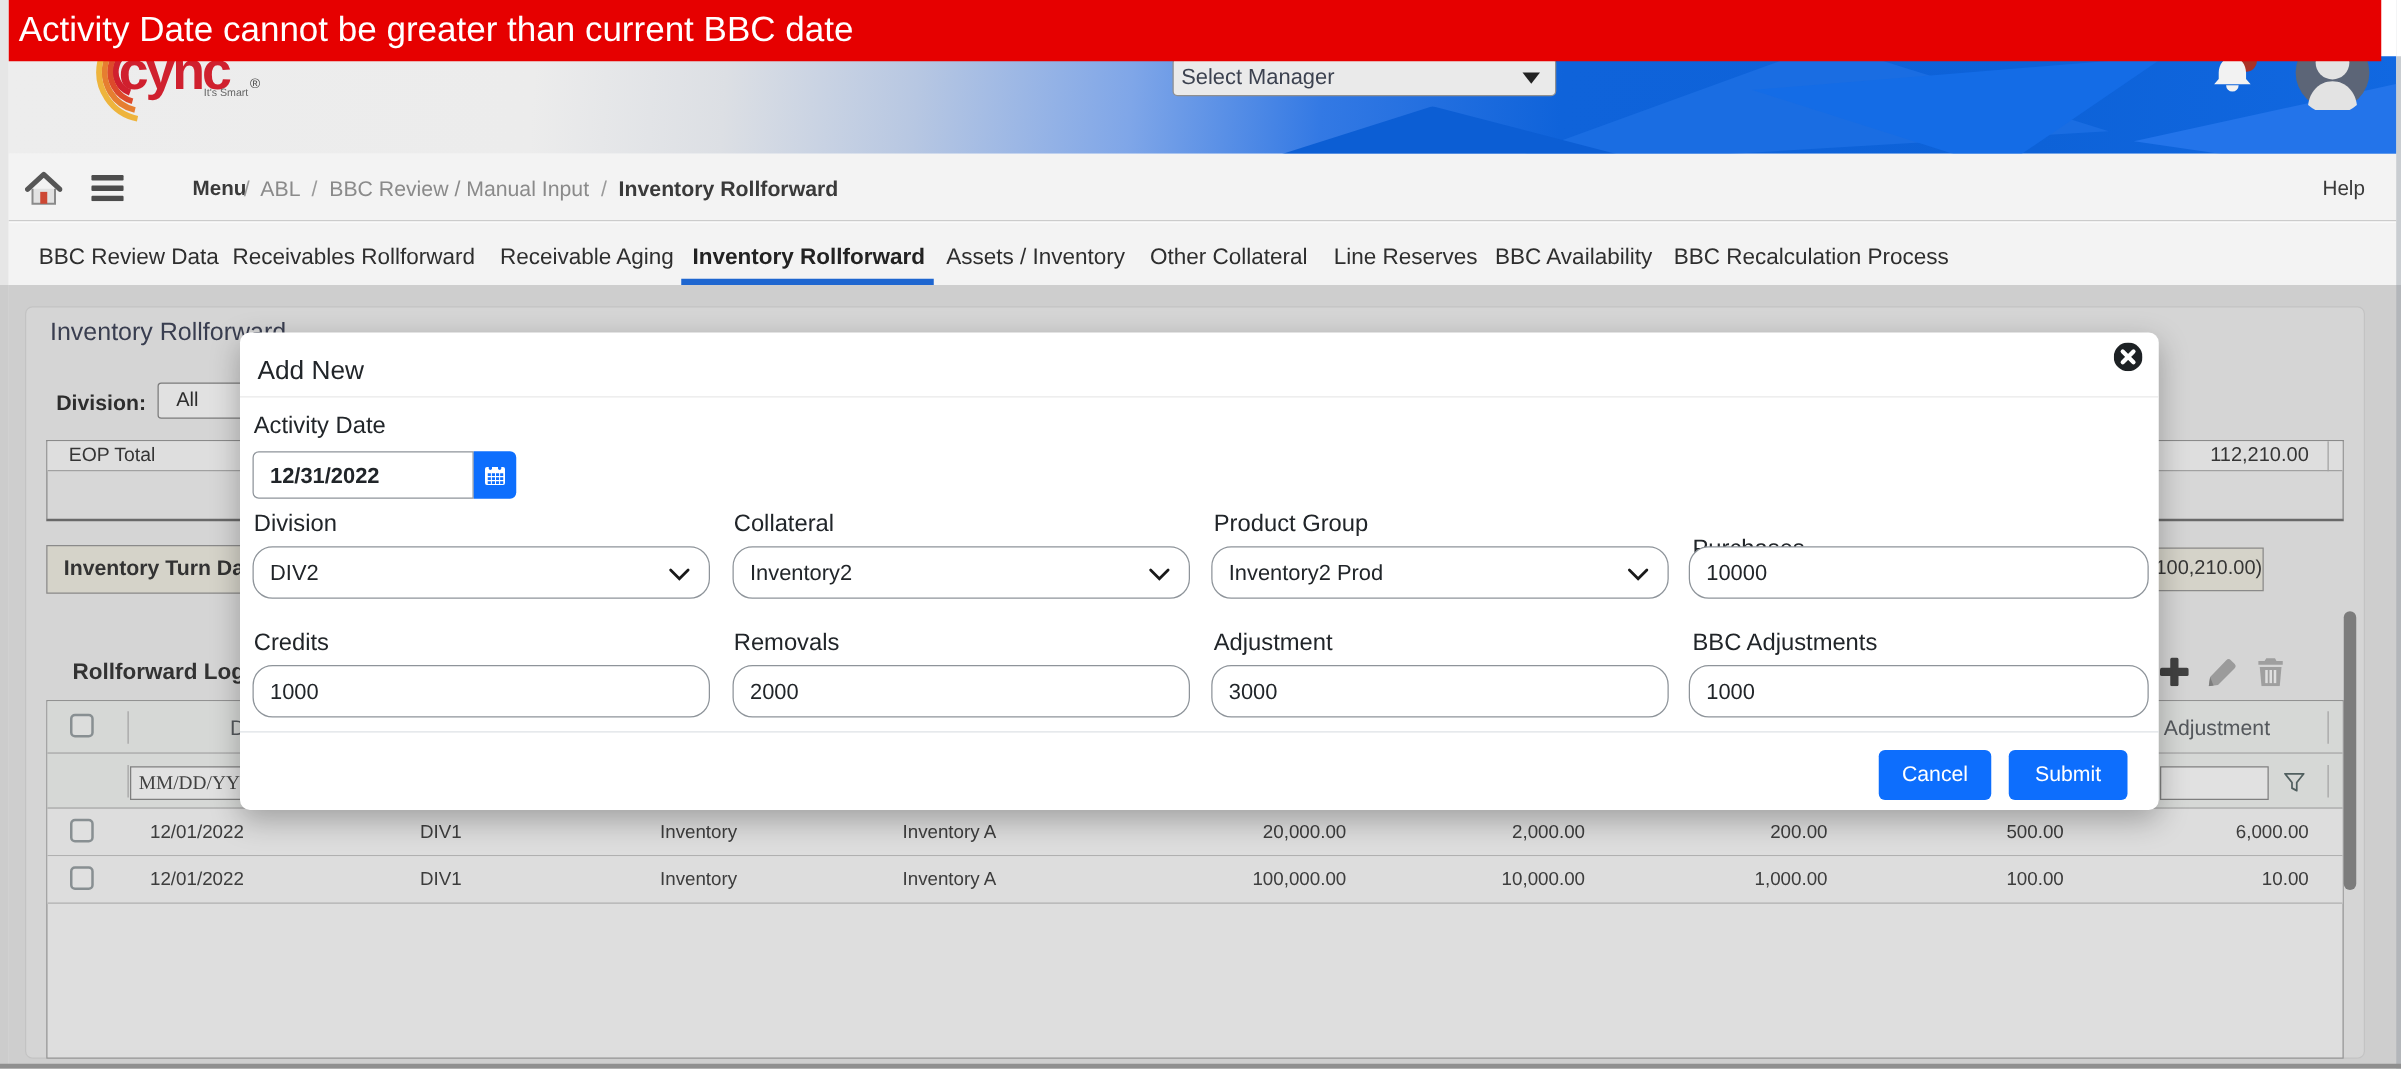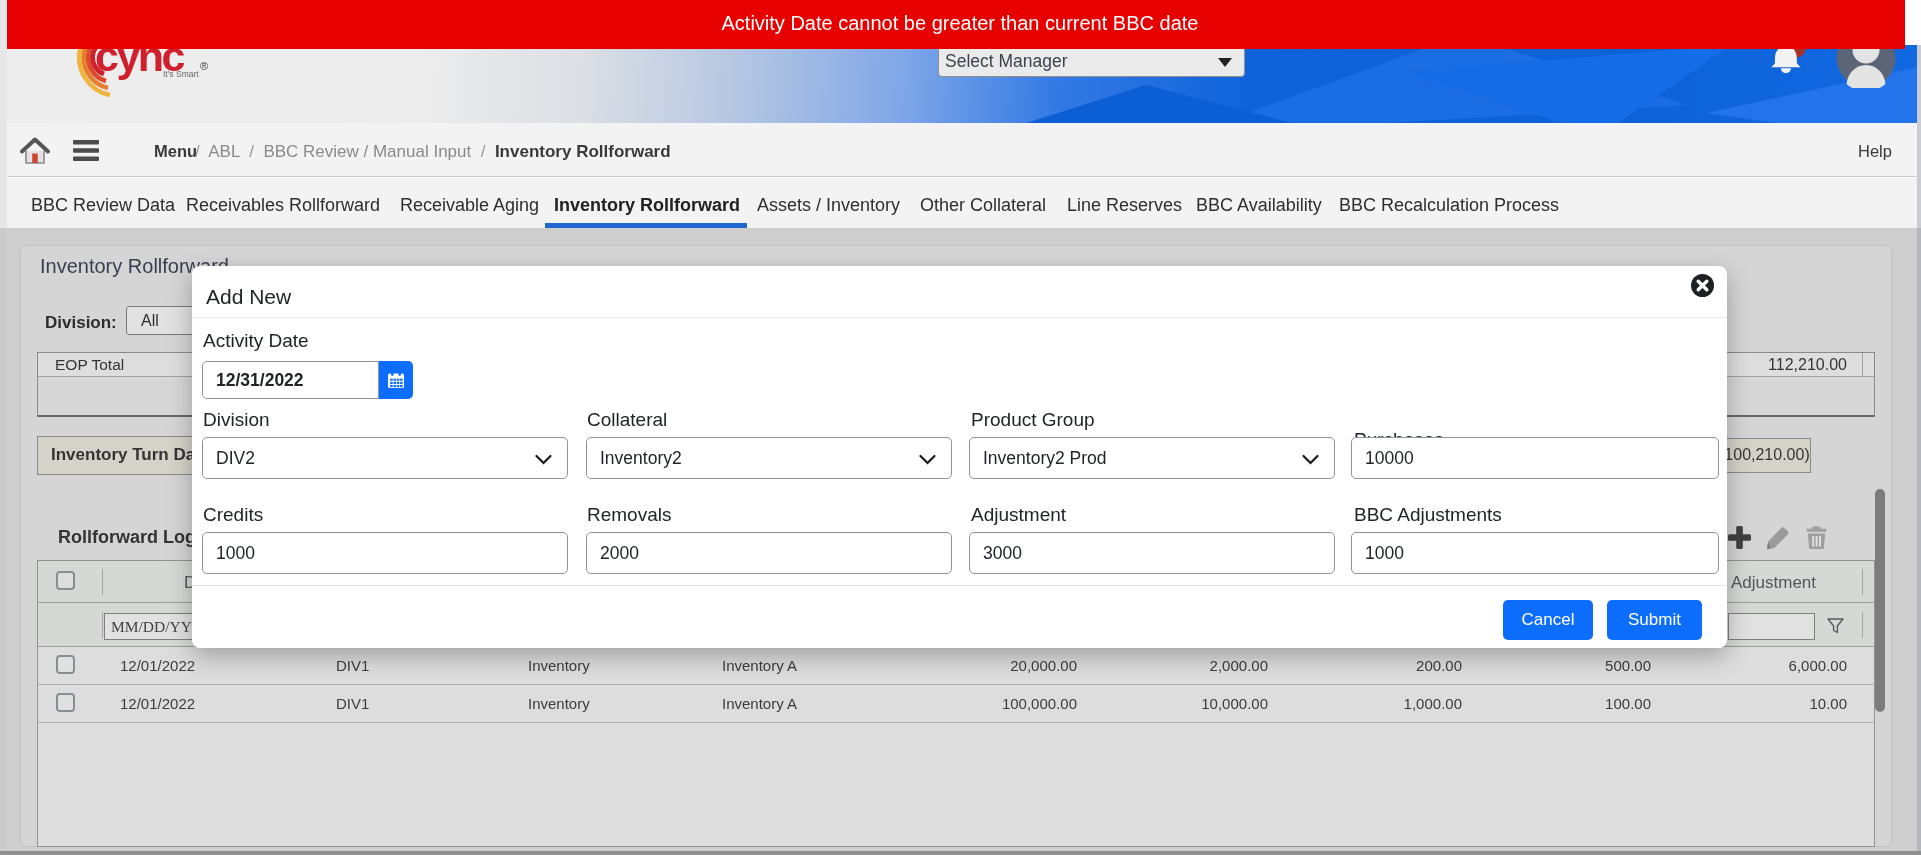--- a/index.html
+++ b/index.html
@@ -38,29 +38,29 @@
   .cbx { position:absolute; width:19px; height:19px; border:2px solid #99a1a4; border-radius:4px; background:rgba(255,255,255,.5); }
   .vline { position:absolute; width:1px; background:#b8b8b8; }
   .cell { position:absolute; font-size:15px; color:#454545; white-space:nowrap; }
   .num { text-align:right; }
 
   
   #overlay { position:absolute; left:0; top:228px; width:1921px; height:627px; background:rgba(0,0,0,0.11); }
   #modal { position:absolute; left:192px; top:266px; width:1535px; height:382px; background:#fff; border-radius:8px;
     box-shadow:0 8px 24px rgba(0,0,0,0.28); }
   .mlabel { position:absolute; font-size:19px; color:#212529; white-space:nowrap; }
-  .mfield { position:absolute; height:42px; border:1px solid #8e949a; border-radius:5px; background:#fff;
+  .mfield { position:absolute; height:42px; border:1px solid #8e949a; border-radius:16px; background:#fff;
     font-size:17.5px; color:#212529; line-height:40px; padding-left:13px; }
   .chev { position:absolute; right:14px; top:14px; width:19px; height:15px; }
   .btn { position:absolute; height:40px; background:#0d6efd; border-radius:5px; color:#fff; font-size:17px;
     text-align:center; line-height:40px; }
 
   
   #banner { position:absolute; left:7px; top:0; width:1898px; height:49px; background:#e60000; color:#fff;
-    font-size:20px; text-align:center; text-indent:8px; line-height:47px; z-index:60; }
+    font-size:28px; text-indent:8px; line-height:47px; z-index:60; }
 </style>
 </head>
 <body>
 <div id="win">
   <div id="page">
 
     <div id="header">
       <div class="facet" style="left:1180px; top:-10px; width:500px; height:100px; background:#1a6de2; clip-path:polygon(0 100%,55% 0,100% 70%);"></div>
       <div class="facet" style="left:950px; top:40px; width:420px; height:60px; background:#0c5ed4; clip-path:polygon(0 100%,45% 0,100% 100%);"></div>
       <div class="facet" style="left:1395px; top:0px; width:330px; height:90px; background:#146ce6; clip-path:polygon(0 30%,100% 0,60% 100%);"></div>

